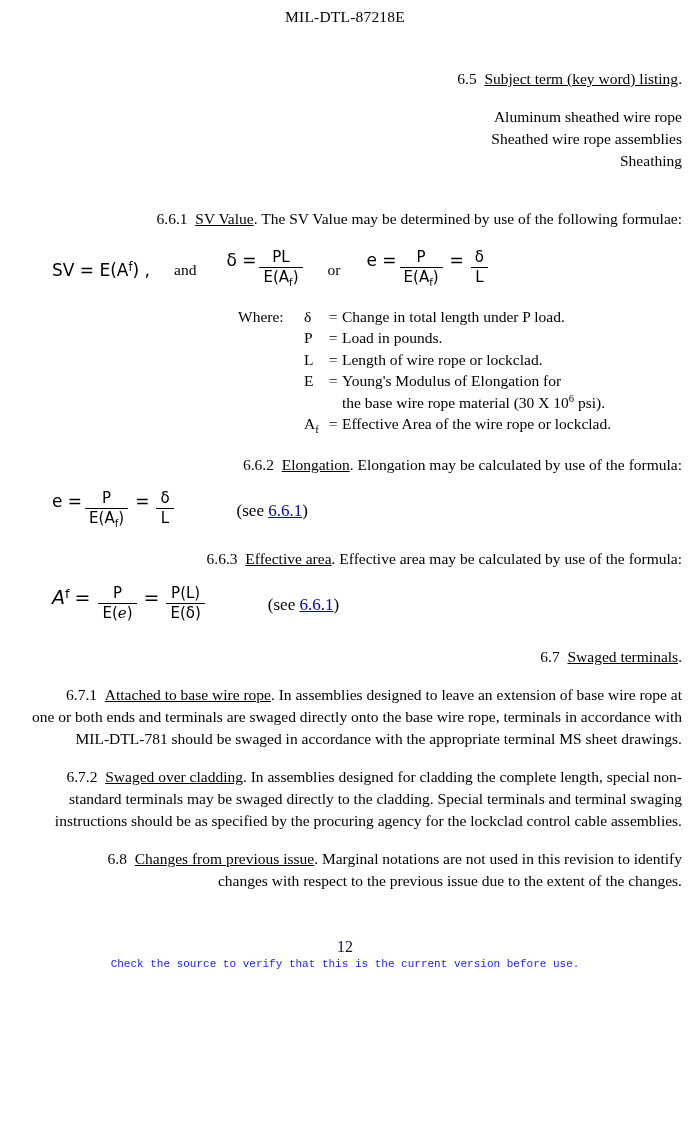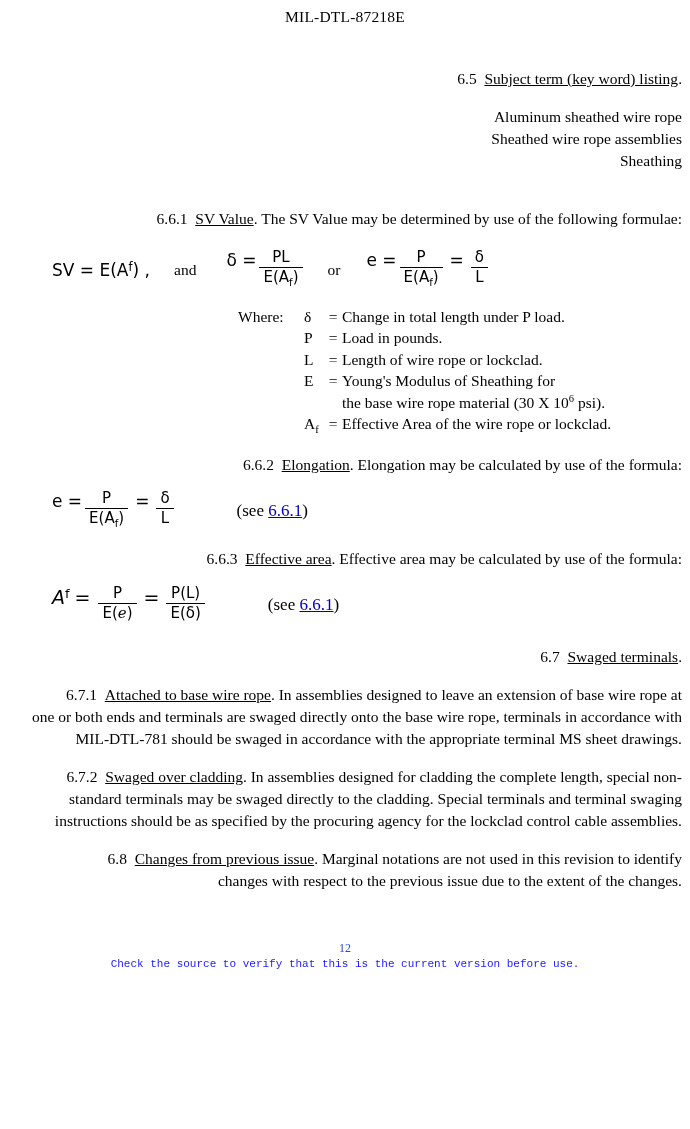--- a/index.html
+++ b/index.html
@@ -148,22 +148,22 @@
     color: #1a1aff;
     line-height: 1.35;
   }
   .pagenum {
     position: absolute;
     left: 0;
     right: 0;
     bottom: 26px;
     text-align: center;
     font-family: "Liberation Serif", serif;
-    font-size: 12px;
-    color: #1d4ed8;
+    font-size: 16px;
+    color: #0f172a;
   }
   .italic-e { font-style: italic; font-family: "DejaVu Serif", serif; }
 </style>
 </head>
 <body>
 
 <div class="page">
 
   <div class="doc-header">MIL-DTL-87218E</div>
 
@@ -233,21 +233,21 @@
       <div class="where-row">
         <span class="where-label"></span>
         <span class="wsym">L</span>
         <span class="weq">=</span>
         <span class="wtxt">Length of wire rope or lockclad.</span>
       </div>
       <div class="where-row">
         <span class="where-label"></span>
         <span class="wsym">E</span>
         <span class="weq">=</span>
-        <span class="wtxt">Young's Modulus of Sheathing for</span>
+        <span class="wtxt">Young's Modulus of Elongation for</span>
       </div>
       <div class="where-cont">
         <span>the base wire rope material (30 X 10</span><sup>6</sup><span> psi).</span>
       </div>
       <div class="where-row">
         <span class="where-label"></span>
         <span class="wsym"><span>A</span><sub>f</sub></span>
         <span class="weq">=</span>
         <span class="wtxt">Effective Area of the wire rope or lockclad.</span>
       </div>

